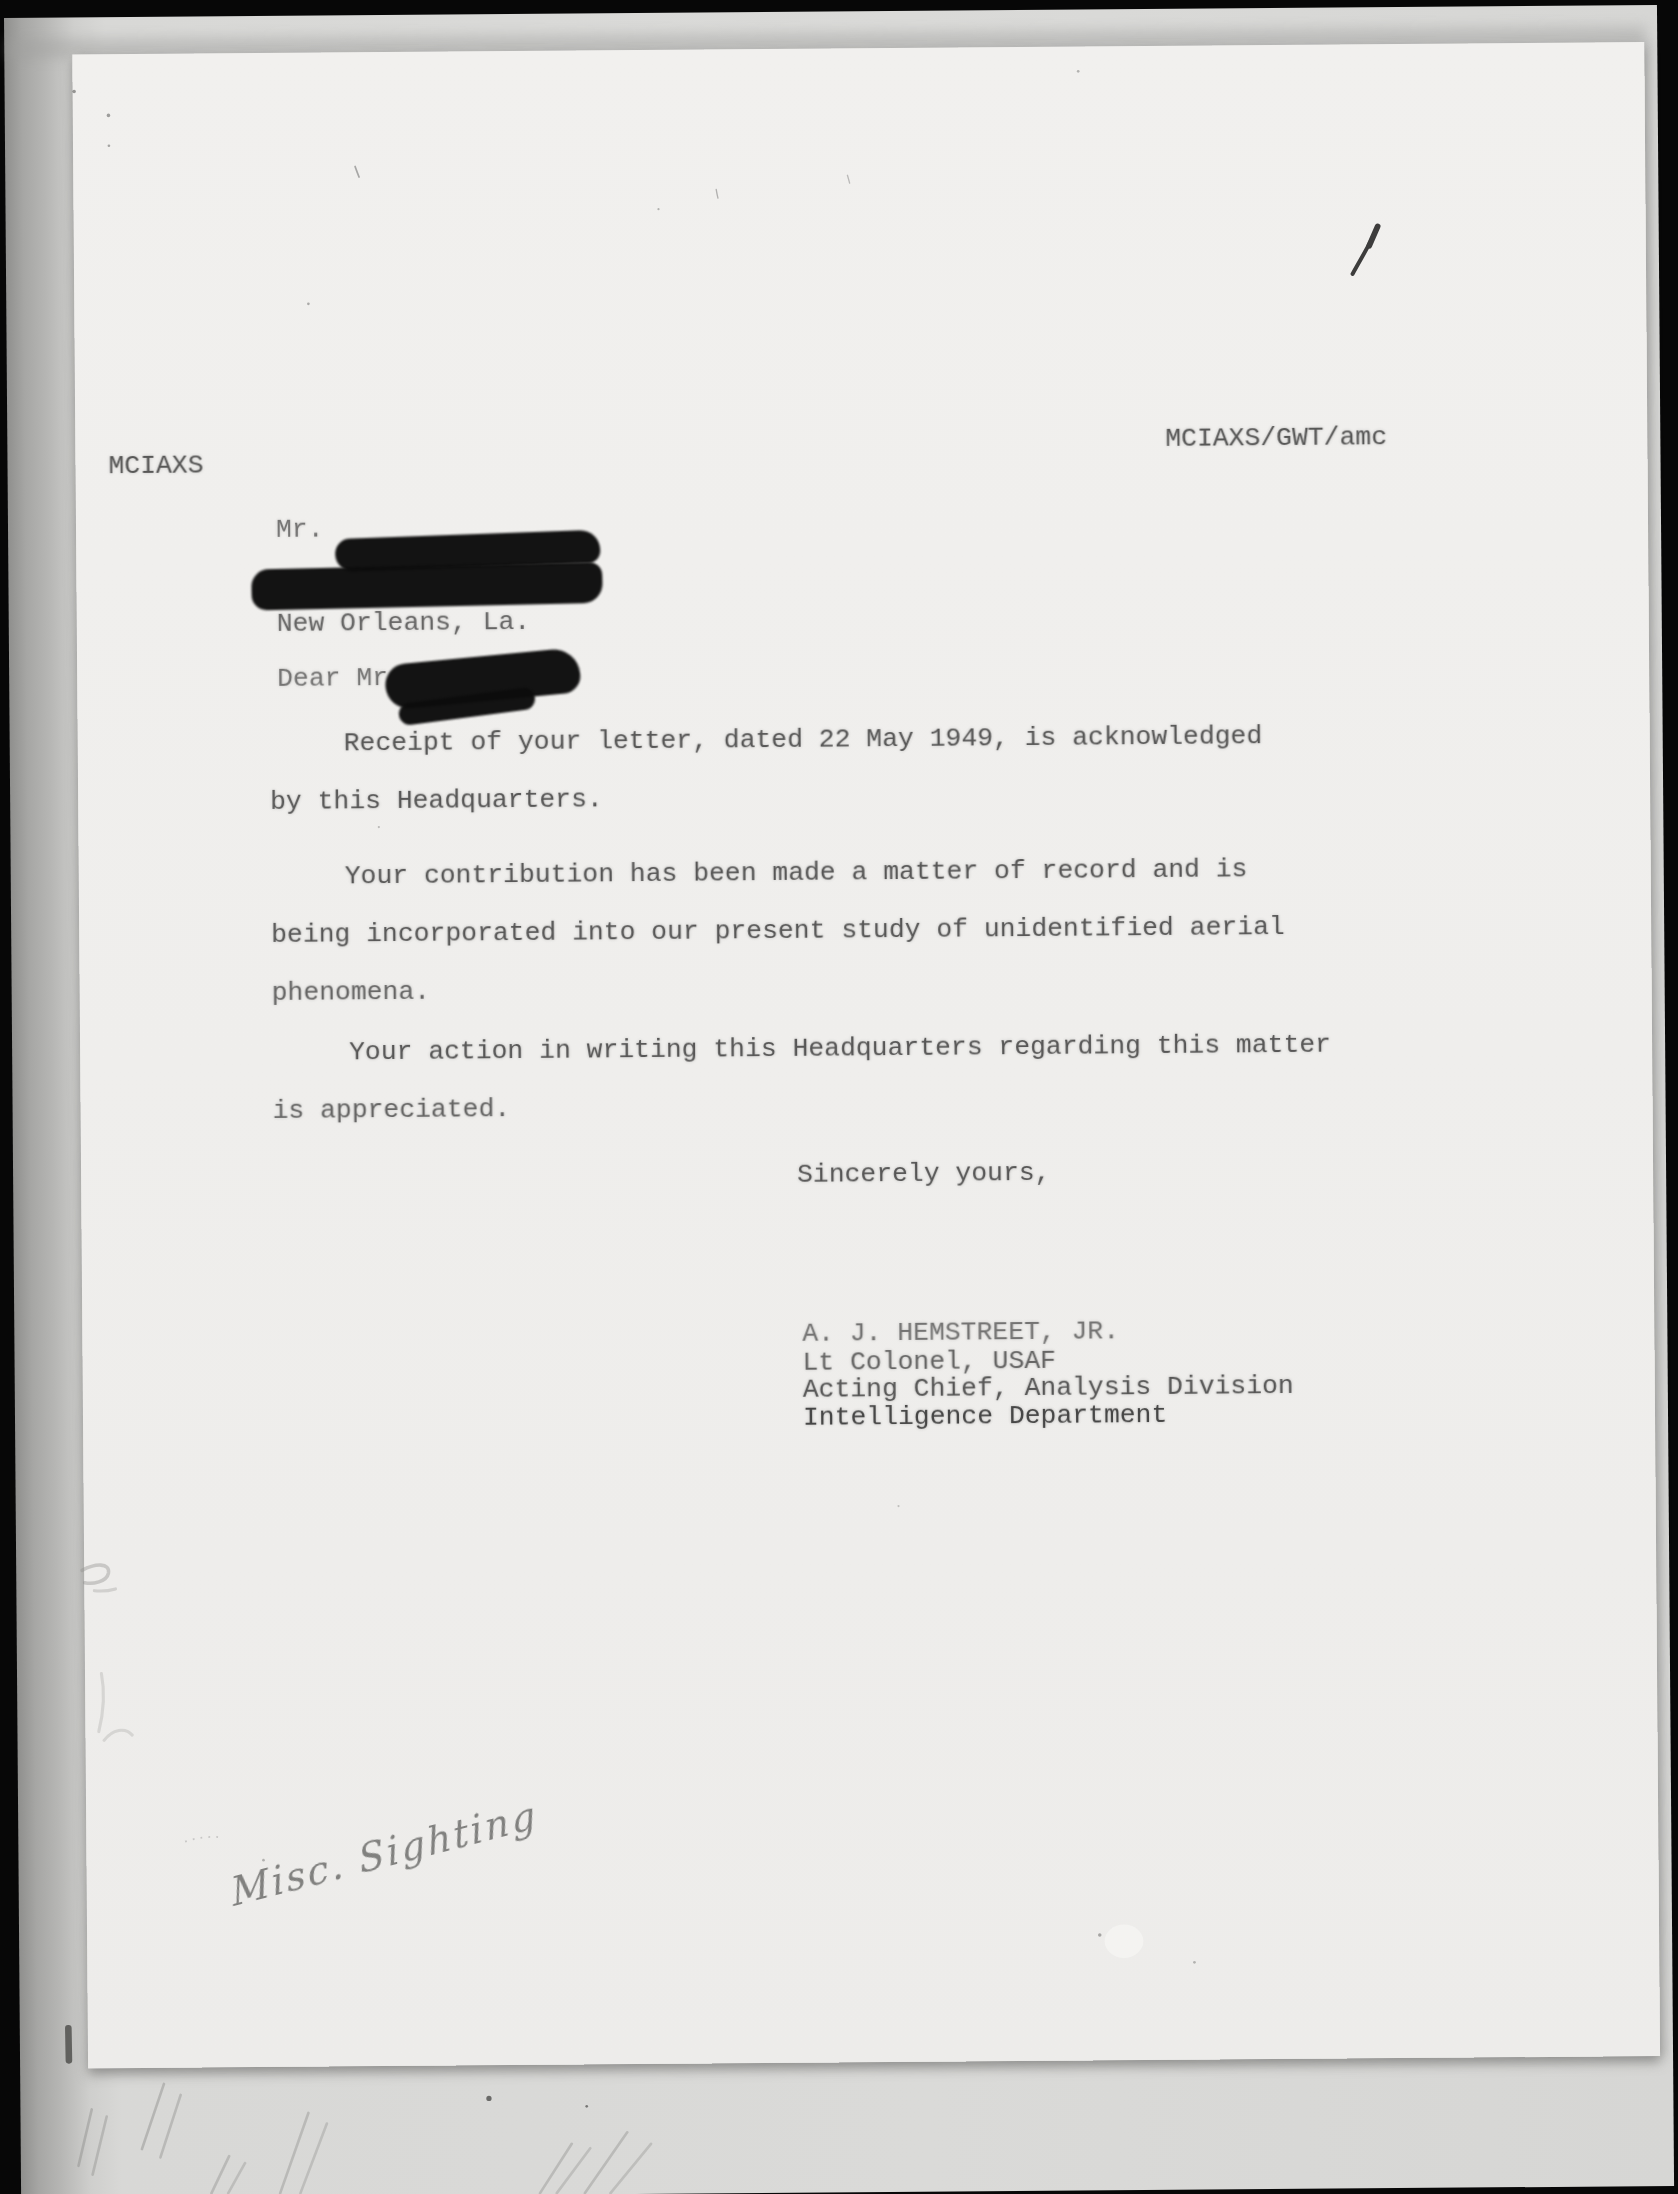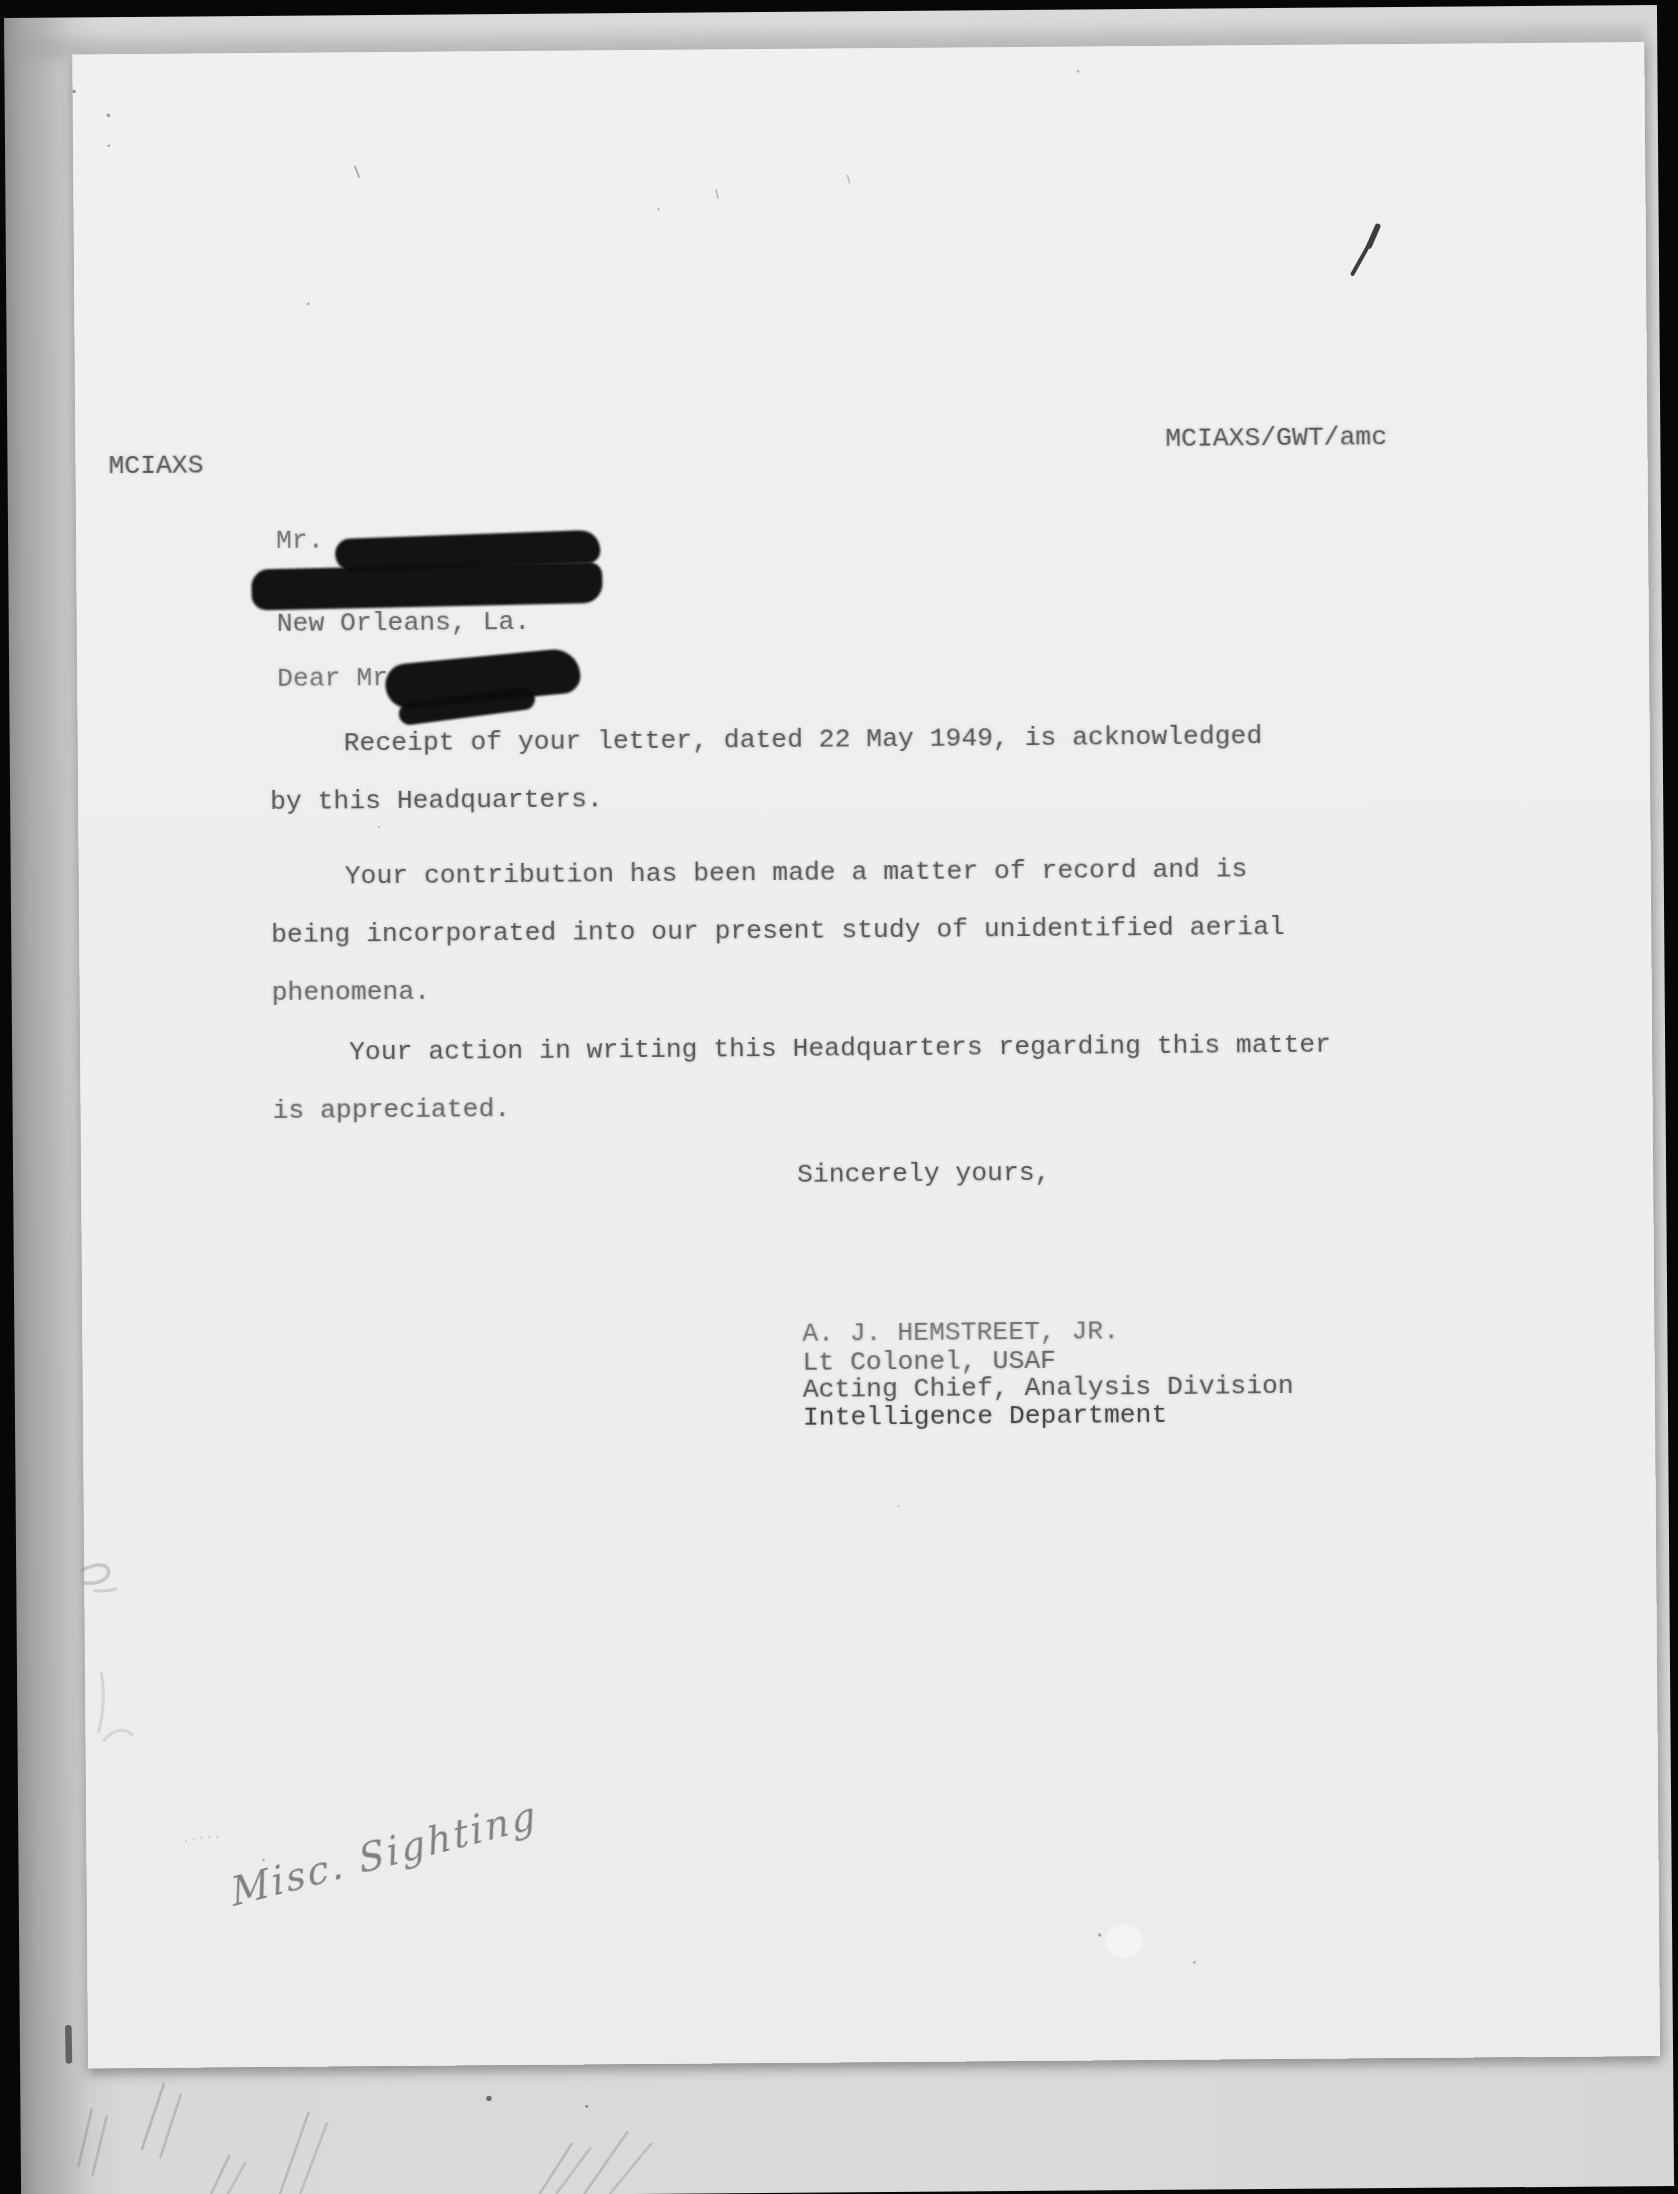--- a/index.html
+++ b/index.html
@@ -105,21 +105,21 @@
 
   <div class="scan-sheet">
 
     <div class="crease-band"></div>
 
     <div class="letter-page">
 
       <div class="tw o72" style="left:33px; top:399px;">MCIAXS</div>
       <div class="tw o70 o72" style="left:1090px; top:380px;">MCIAXS/GWT/amc</div>
 
-      <div class="tw o58" style="left:200px; top:475px;">Mr.</div>
+      <div class="tw o58" style="left:200px; top:464px;">Mr.</div>
       <div class="redaction r-main1"></div>
       <div class="redaction r-main2"></div>
       <div class="tw o65" style="left:200px; top:558px;">New Orleans, La.</div>
 
       <div class="tw o58" style="left:200px; top:613px;">Dear Mr</div>
       <div class="redaction r-main3"></div>
       <div class="redaction r-tail"></div>
 
       <div class="tw o72" style="left:266px; top:678px;">Receipt of your letter, dated 22 May 1949, is acknowledged</div>
       <div class="tw o72" style="left:192px; top:736px;">by this Headquarters.</div>

